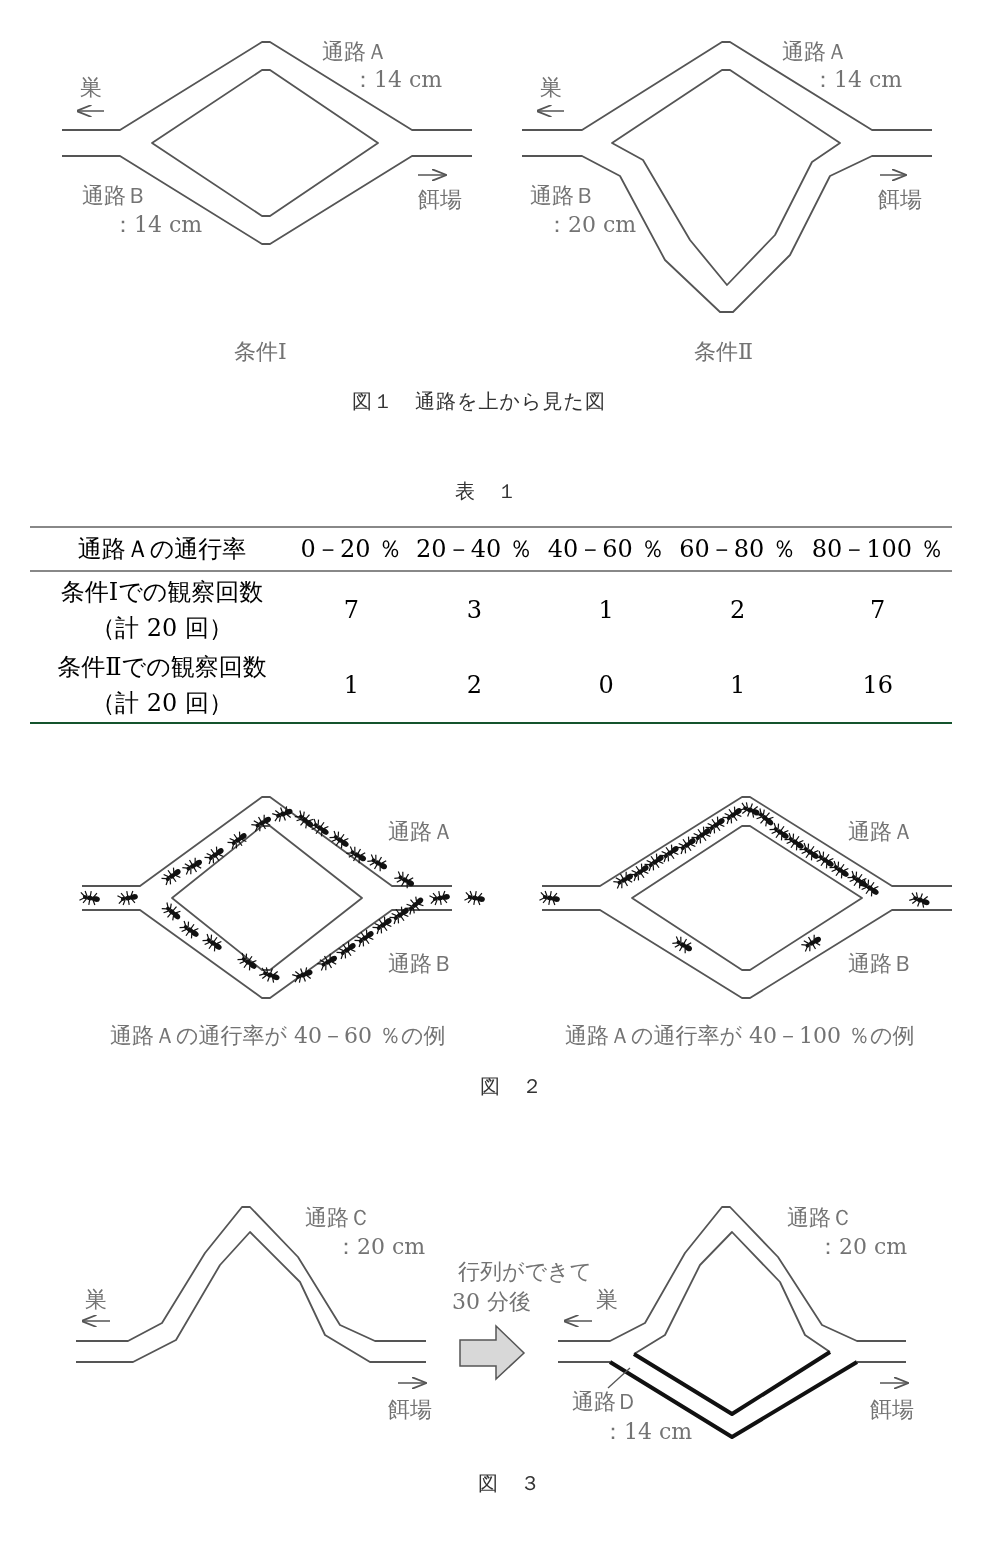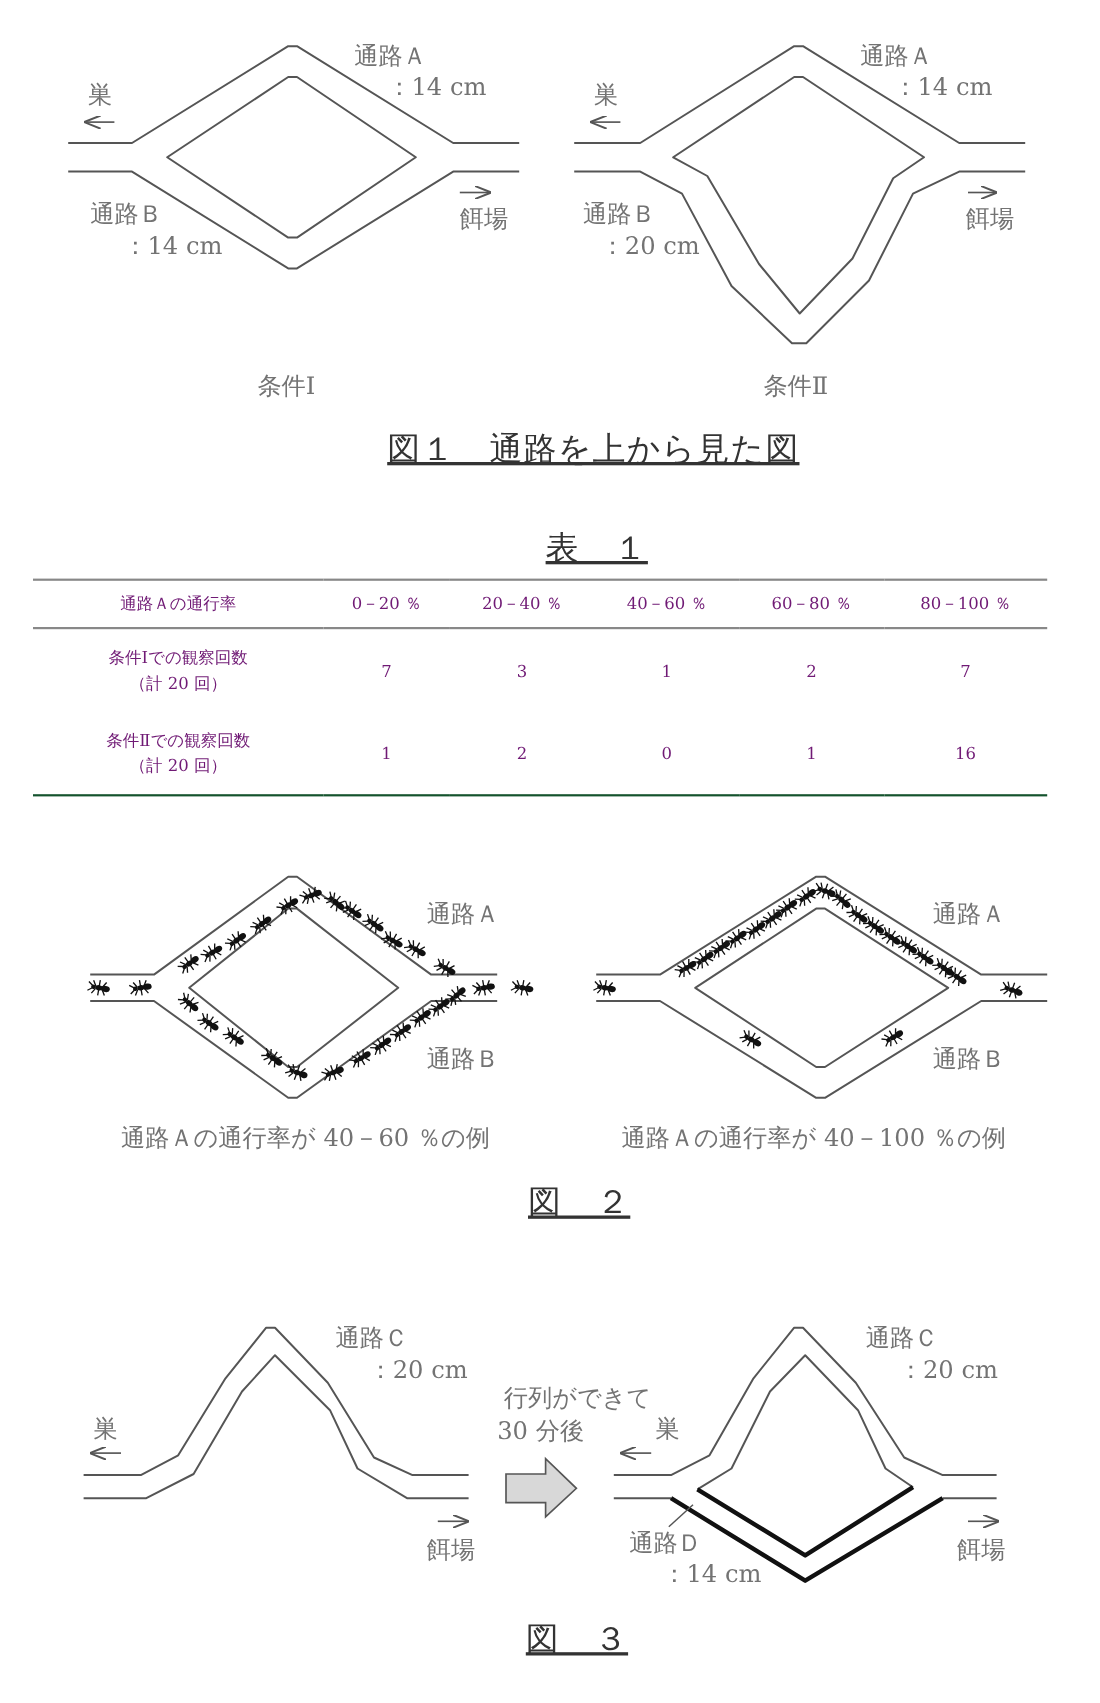--- a/index.html
+++ b/index.html
@@ -1,26 +1,26 @@
 <!DOCTYPE html>
 <html><head>
 <meta charset="utf-8">
 <style>
   html, body { margin:0; padding:0; background:#ffffff; }
   body { width:1000px; height:1548px; position:relative; overflow:hidden;
          font-family:"DejaVu Serif","Liberation Serif",serif; color:#333; }
   .abs { position:absolute; white-space:nowrap; }
   .lbl { font-size:22px; line-height:1.25; color:#737373; }
-  .cap { font-size:30px; color:#333; letter-spacing:1px;text-decoration:underline; }
+  .cap { font-size:20px; color:#333; letter-spacing:1px; }
   svg { position:absolute; left:0; top:0; }
   .path { fill:none; stroke:#555; stroke-width:1.8; stroke-linejoin:round; }
   .bold { fill:none; stroke:#111; stroke-width:4; stroke-linejoin:round; }
   .arrow { fill:none; stroke:#555; stroke-width:1.5; }
   table.t1 { position:absolute; left:30px; top:526px; width:922px; border-collapse:collapse;
-             font-size:15px; color:#701a75; }
+             font-size:24px; color:#000000; }
   table.t1 th, table.t1 td { text-align:center; font-weight:normal; }
   table.t1 thead tr { border-top:2px solid #888; border-bottom:2px solid #888; height:44px; }
   table.t1 tbody tr { height:76px;margin-top:28px; }
   table.t1 tbody tr:last-child { border-bottom:2px solid #14532d; }
   .rowlabel { line-height:1.5; }
   .ant { fill:#111; }
 </style>
 </head>
 <body>
 
@@ -151,21 +151,21 @@
 <div class="abs lbl" style="left:782px;top:38px;">通路Ａ</div>
 <div class="abs lbl" style="left:812px;top:66px;">：14 cm</div>
 <div class="abs lbl" style="left:540px;top:74px;">巣</div>
 <div class="abs lbl" style="left:530px;top:182px;">通路Ｂ</div>
 <div class="abs lbl" style="left:546px;top:211px;">：20 cm</div>
 <div class="abs lbl" style="left:878px;top:186px;">餌場</div>
 <div class="abs lbl" style="left:694px;top:338px;">条件Ⅱ</div>
 
 <div class="abs cap" style="left:352px;top:388px;">図１　通路を上から見た図</div>
 
-<div class="abs cap" style="left:455px;top:478px;margin-left:41px;">表　１</div>
+<div class="abs cap" style="left:455px;top:478px;">表　１</div>
 <table class="t1">
   <thead>
     <tr>
       <th style="width:262px">通路Ａの通行率</th>
       <th>0－20 ％</th>
       <th>20－40 ％</th>
       <th>40－60 ％</th>
       <th>60－80 ％</th>
       <th>80－100 ％</th>
     </tr>
@@ -208,17 +208,17 @@
 <div class="abs lbl" style="left:335px;top:1233px;">：20 cm</div>
 <div class="abs lbl" style="left:85px;top:1286px;">巣</div>
 <div class="abs lbl" style="left:388px;top:1396px;">餌場</div>
 
 <div class="abs lbl" style="left:418px;top:1258px;margin-left:40px;">行列ができて</div>
 <div class="abs lbl" style="left:452px;top:1288px;">30 分後</div>
 
 <div class="abs lbl" style="left:787px;top:1204px;">通路Ｃ</div>
 <div class="abs lbl" style="left:817px;top:1233px;">：20 cm</div>
 <div class="abs lbl" style="left:596px;top:1286px;">巣</div>
-<div class="abs lbl" style="left:572px;top:1390px;">通路Ｄ</div>
+<div class="abs lbl" style="left:572px;top:1390px;font-family:Liberation Mono, monospace;">通路Ｄ</div>
 <div class="abs lbl" style="left:602px;top:1418px;">：14 cm</div>
 <div class="abs lbl" style="left:870px;top:1396px;">餌場</div>
 
 <div class="abs cap" style="left:462px;top:1470px;margin-left:16px;">図　３</div>
 
 </body></html>

